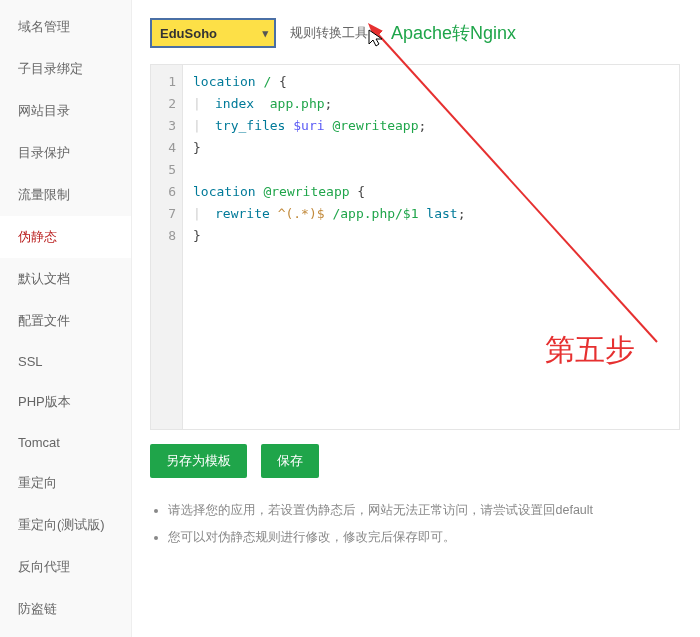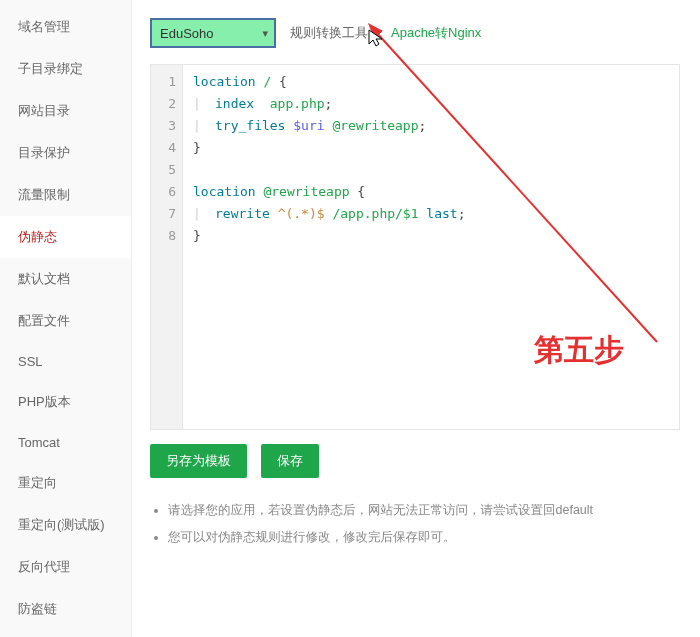--- a/index.html
+++ b/index.html
@@ -43,28 +43,29 @@
       margin-bottom: 16px;
     }
     .select-box {
       border: 2px solid #4a6fa5;
       width: 126px;
       height: 30px;
       display: flex;
       align-items: center;
       justify-content: space-between;
       padding: 0 6px 0 8px;
-      background: #86efac;
+      background: #fde047;
       color: #333;
       font-size: 13px;
       position: relative;
+      font-weight: bold;
     }
     .chevron { font-size: 11px; color: #555; }
     .convert-label { color: #666; font-size: 13px; margin-left: 4px;}
-    .convert-link { color: #1fa54a; font-size: 13px; }
+    .convert-link { color: #1fa54a; font-size: 18px; }
     .code-box {
       border: 1px solid #e5e5e5;
       background: #fafafa;
       height: 366px;
       display: flex;
       font-family: Consolas, Monaco, monospace;
       font-size: 13px;
     }
     .gutter {
       width: 32px;
@@ -99,25 +100,25 @@
       border-radius: 2px;
     }
     .hints {
       margin-top: 24px;
       color: #888;
       font-size: 12.5px;
     }
     .hints li { margin-left: 18px; margin-bottom: 10px; list-style: disc;}
     .annot-label {
       position: absolute;
-      right: 76px;
+      right: 65px;
       top: 330px;
       color: #e63030;
       font-size: 30px;
-      font-weight: 700;
+      font-weight: 400;
       pointer-events: none;
     }
     .arrow-svg {
       position: absolute;
       left: 125px;
       top: 22px;
       pointer-events: none;
     }
     .cursor-svg {
       position: absolute;

